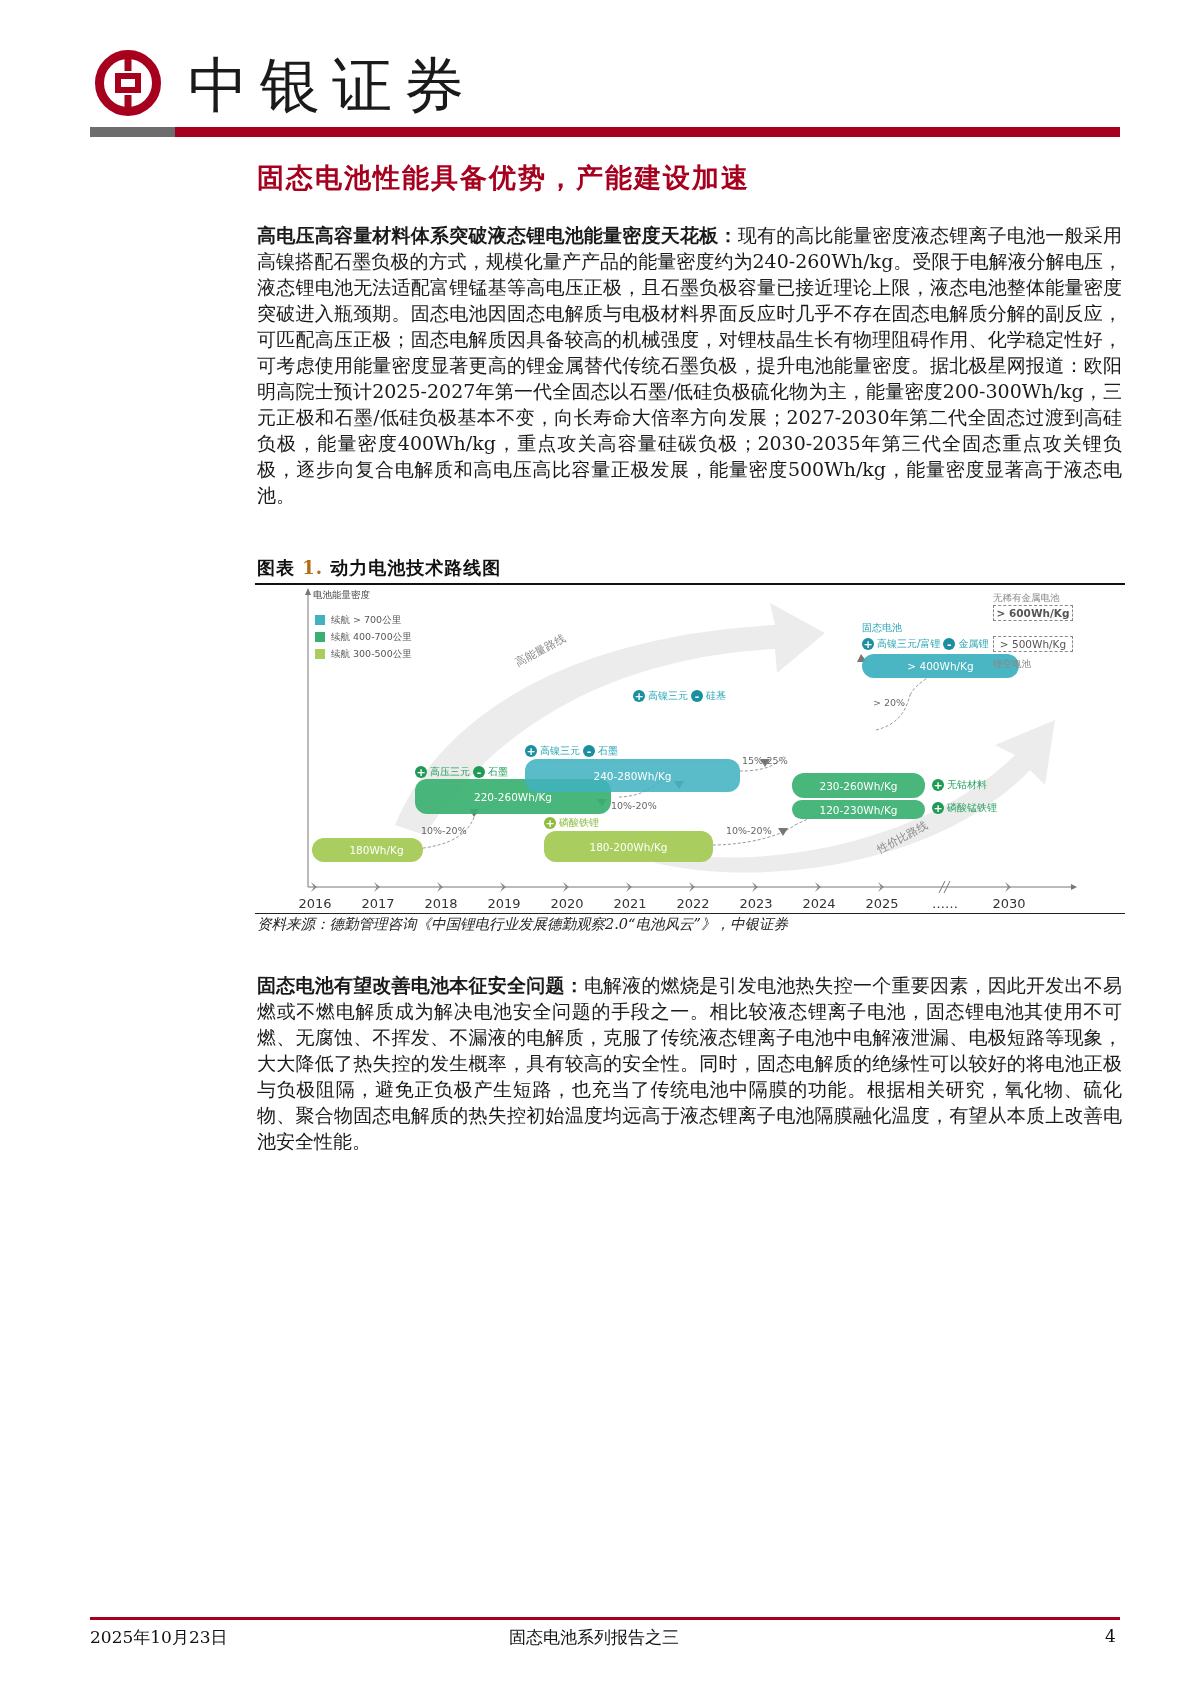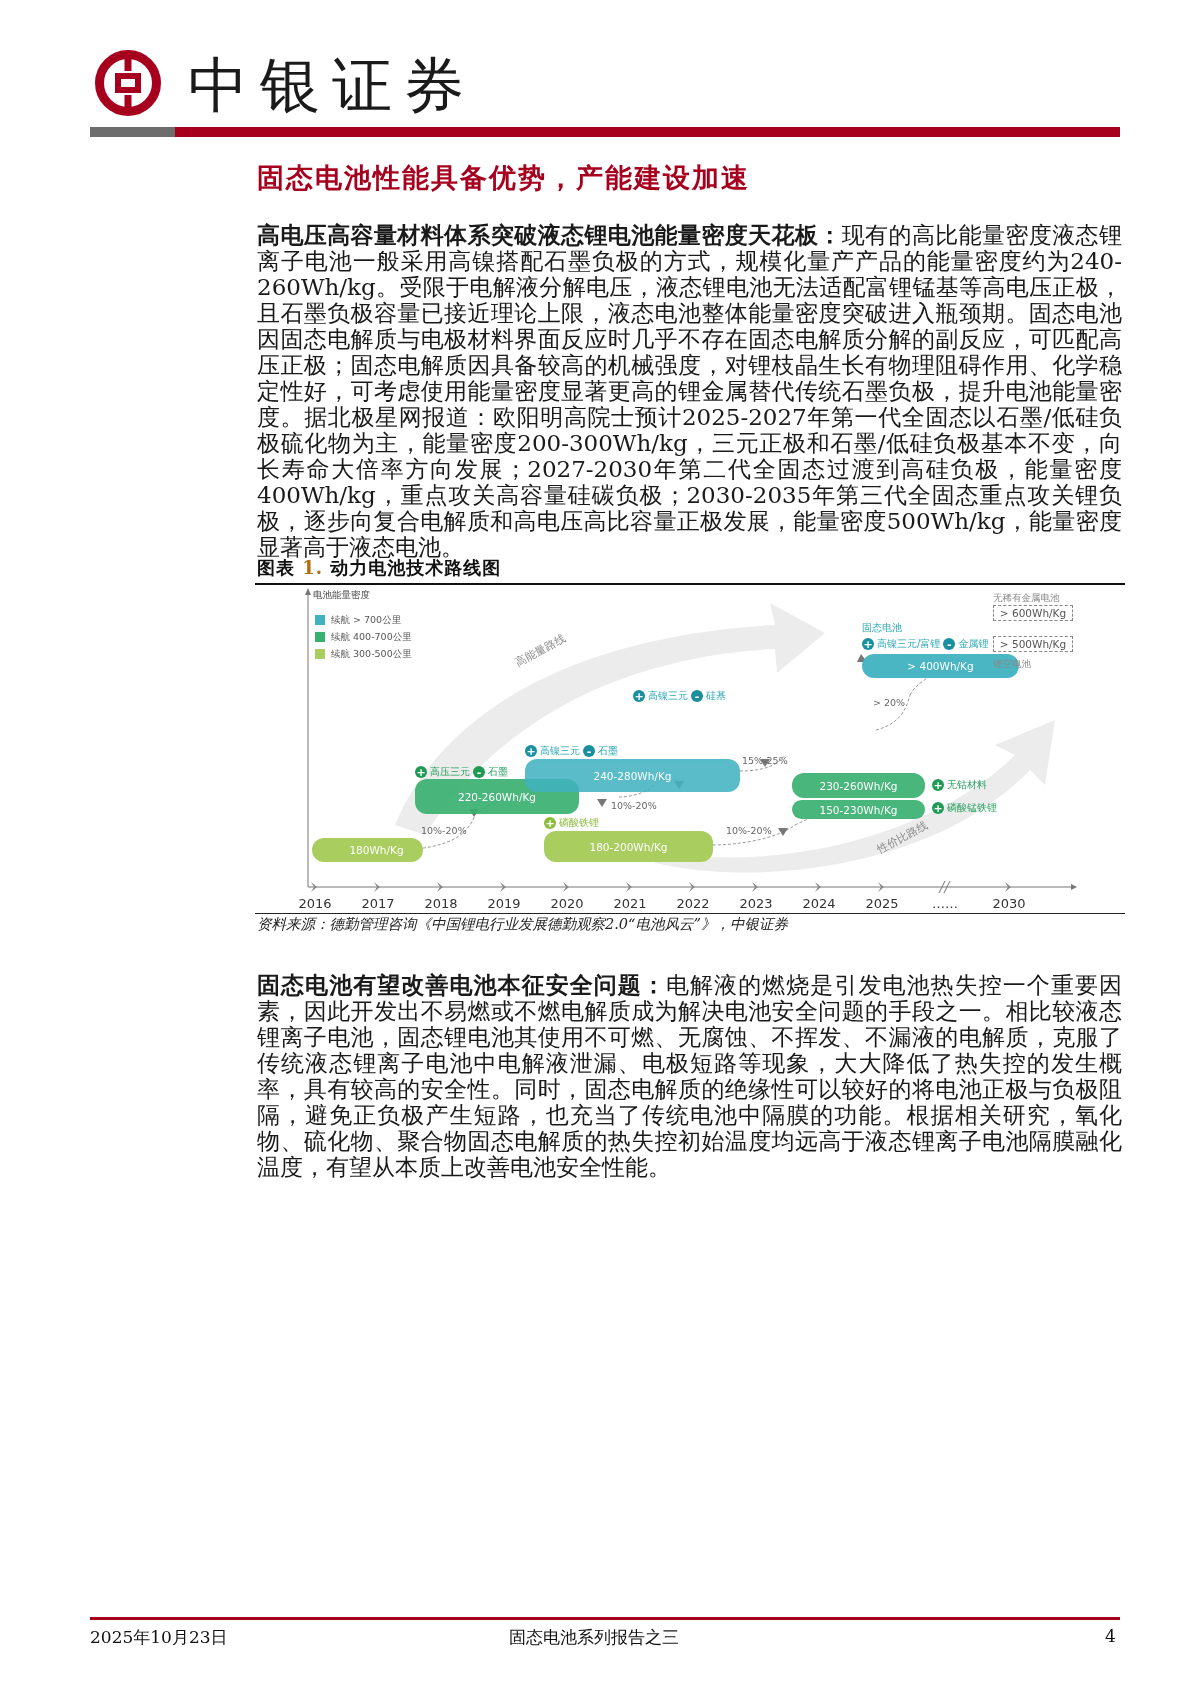--- a/index.html
+++ b/index.html
@@ -13,21 +13,21 @@
   .logo-inner { position:absolute; left:50%; top:50%; width:26px; height:20px; transform:translate(-50%,-50%);
                 border:6px solid #a6001e; box-sizing:border-box; background:#fff; }
   .logo-bar { position:absolute; left:50%; width:7px; background:#a6001e; transform:translateX(-50%); }
   .brand { left:188px; top:46px; font-size:60px; letter-spacing:12px; color:#1a1a1a;
            font-family:"DejaVu Serif","Liberation Serif",serif; font-weight:normal; }
   .hbar-gray { left:90px; top:127px; width:85px; height:10px; background:#6d6d6d; }
   .hbar-red { left:175px; top:127px; width:945px; height:10px; background:#a6001e; }
 
   .section-title { left:257px; top:160px; font-size:27px; color:#a6001e; font-weight:bold; letter-spacing:2px; }
 
-  .para { left:257px; width:865px; font-size:23px; line-height:26px; text-align:justify; color:#1a1a1a; }
+  .para { left:257px; width:865px; font-size:19px; line-height:26px; text-align:justify; color:#1a1a1a; }
   .para b { font-weight:bold; }
 
   .fig-title { left:257px; top:556px; font-size:18px; font-weight:bold; letter-spacing:1px; }
   .fig-title .num { color:#b56b12; }
   .rule { left:255px; width:870px; height:2px; background:#111; }
   .rule-thin { left:255px; width:870px; height:1px; background:#222; }
 
   
   .chart { left:255px; top:585px; width:870px; height:330px; }
   .c { position:absolute; font-family:"DejaVu Sans","Liberation Sans",sans-serif; }
@@ -132,25 +132,25 @@
   <div class="legend-lbl" style="left:76px;top:29px;">续航 &gt; 700公里</div>
   <div class="legend-sq" style="left:60px;top:47px;background:#3ab070;"></div>
   <div class="legend-lbl" style="left:76px;top:46px;">续航 400-700公里</div>
   <div class="legend-sq" style="left:60px;top:64px;background:#a9cd5e;"></div>
   <div class="legend-lbl" style="left:76px;top:63px;">续航 300-500公里</div>
 
   <div class="route" style="left:258px;top:58px;transform:rotate(-28deg);">高能量路线</div>
   <div class="route" style="left:620px;top:245px;transform:rotate(-28deg);">性价比路线</div>
 
   <div class="box lgreen" style="left:57px;top:253px;width:93px;height:24px;padding-left:18px;">180Wh/Kg</div>
-  <div class="box green" style="left:160px;top:194px;width:164px;height:35px;">220-260Wh/Kg</div>
+  <div class="box green" style="left:160px;top:194px;width:196px;height:35px;">220-260Wh/Kg</div>
   <div class="box teal" style="left:270px;top:174px;width:215px;height:33px;opacity:0.92;">240-280Wh/Kg</div>
   <div class="box lgreen" style="left:289px;top:246px;width:169px;height:31px;">180-200Wh/Kg</div>
   <div class="box green" style="left:537px;top:188px;width:133px;height:25px;">230-260Wh/Kg</div>
-  <div class="box green" style="left:537px;top:215px;width:133px;height:19px;">150-230Wh/Kg</div>
+  <div class="box green" style="left:537px;top:215px;width:133px;height:19px;">120-230Wh/Kg</div>
   <div class="box teal" style="left:607px;top:69px;width:157px;height:24px;">&gt; 400Wh/Kg</div>
 
   <div class="tag" style="left:160px;top:180px;color:#2aa060;">
     <span class="pm" style="background:#1f9a55;">+</span>
     <span>高压三元</span>
     <span class="pm" style="background:#1f9a55;">-</span>
     <span>石墨</span>
   </div>
   <div class="tag" style="left:270px;top:159px;color:#2aa5b5;">
     <span class="pm" style="background:#1a8f9f;">+</span>
@@ -178,21 +178,21 @@
   </div>
   <div class="c" style="left:607px;top:36px;font-size:10px;color:#2aa5b5;">固态电池</div>
   <div class="tag" style="left:607px;top:52px;color:#2aa5b5;">
     <span class="pm" style="background:#1a8f9f;">+</span>
     <span>高镍三元/富锂</span>
     <span class="pm" style="background:#1a8f9f;">-</span>
     <span>金属锂</span>
   </div>
 
   <div class="small-gray" style="left:738px;top:7px;">无稀有金属电池</div>
-  <div class="dashbox" style="left:738px;top:20px;width:78px;height:14px;">&gt; 600Wh/Kg</div>
+  <div class="dashbox" style="left:738px;top:20px;width:78px;height:14px;font-weight:bold;">&gt; 600Wh/Kg</div>
   <div class="small-gray" style="left:738px;top:38px;margin-top:35px;">锂空电池</div>
   <div class="dashbox" style="left:738px;top:51px;width:78px;height:14px;">&gt; 500Wh/Kg</div>
 
   <div class="pct" style="left:166px;top:240px;">10%-20%</div>
   <div class="pct" style="left:356px;top:215px;">10%-20%</div>
   <div class="pct" style="left:487px;top:170px;">15%-25%</div>
   <div class="pct" style="left:471px;top:240px;">10%-20%</div>
   <div class="pct" style="left:618px;top:112px;">&gt; 20%</div>
 
   <div class="year" style="left:60px;top:311px;">2016</div>

